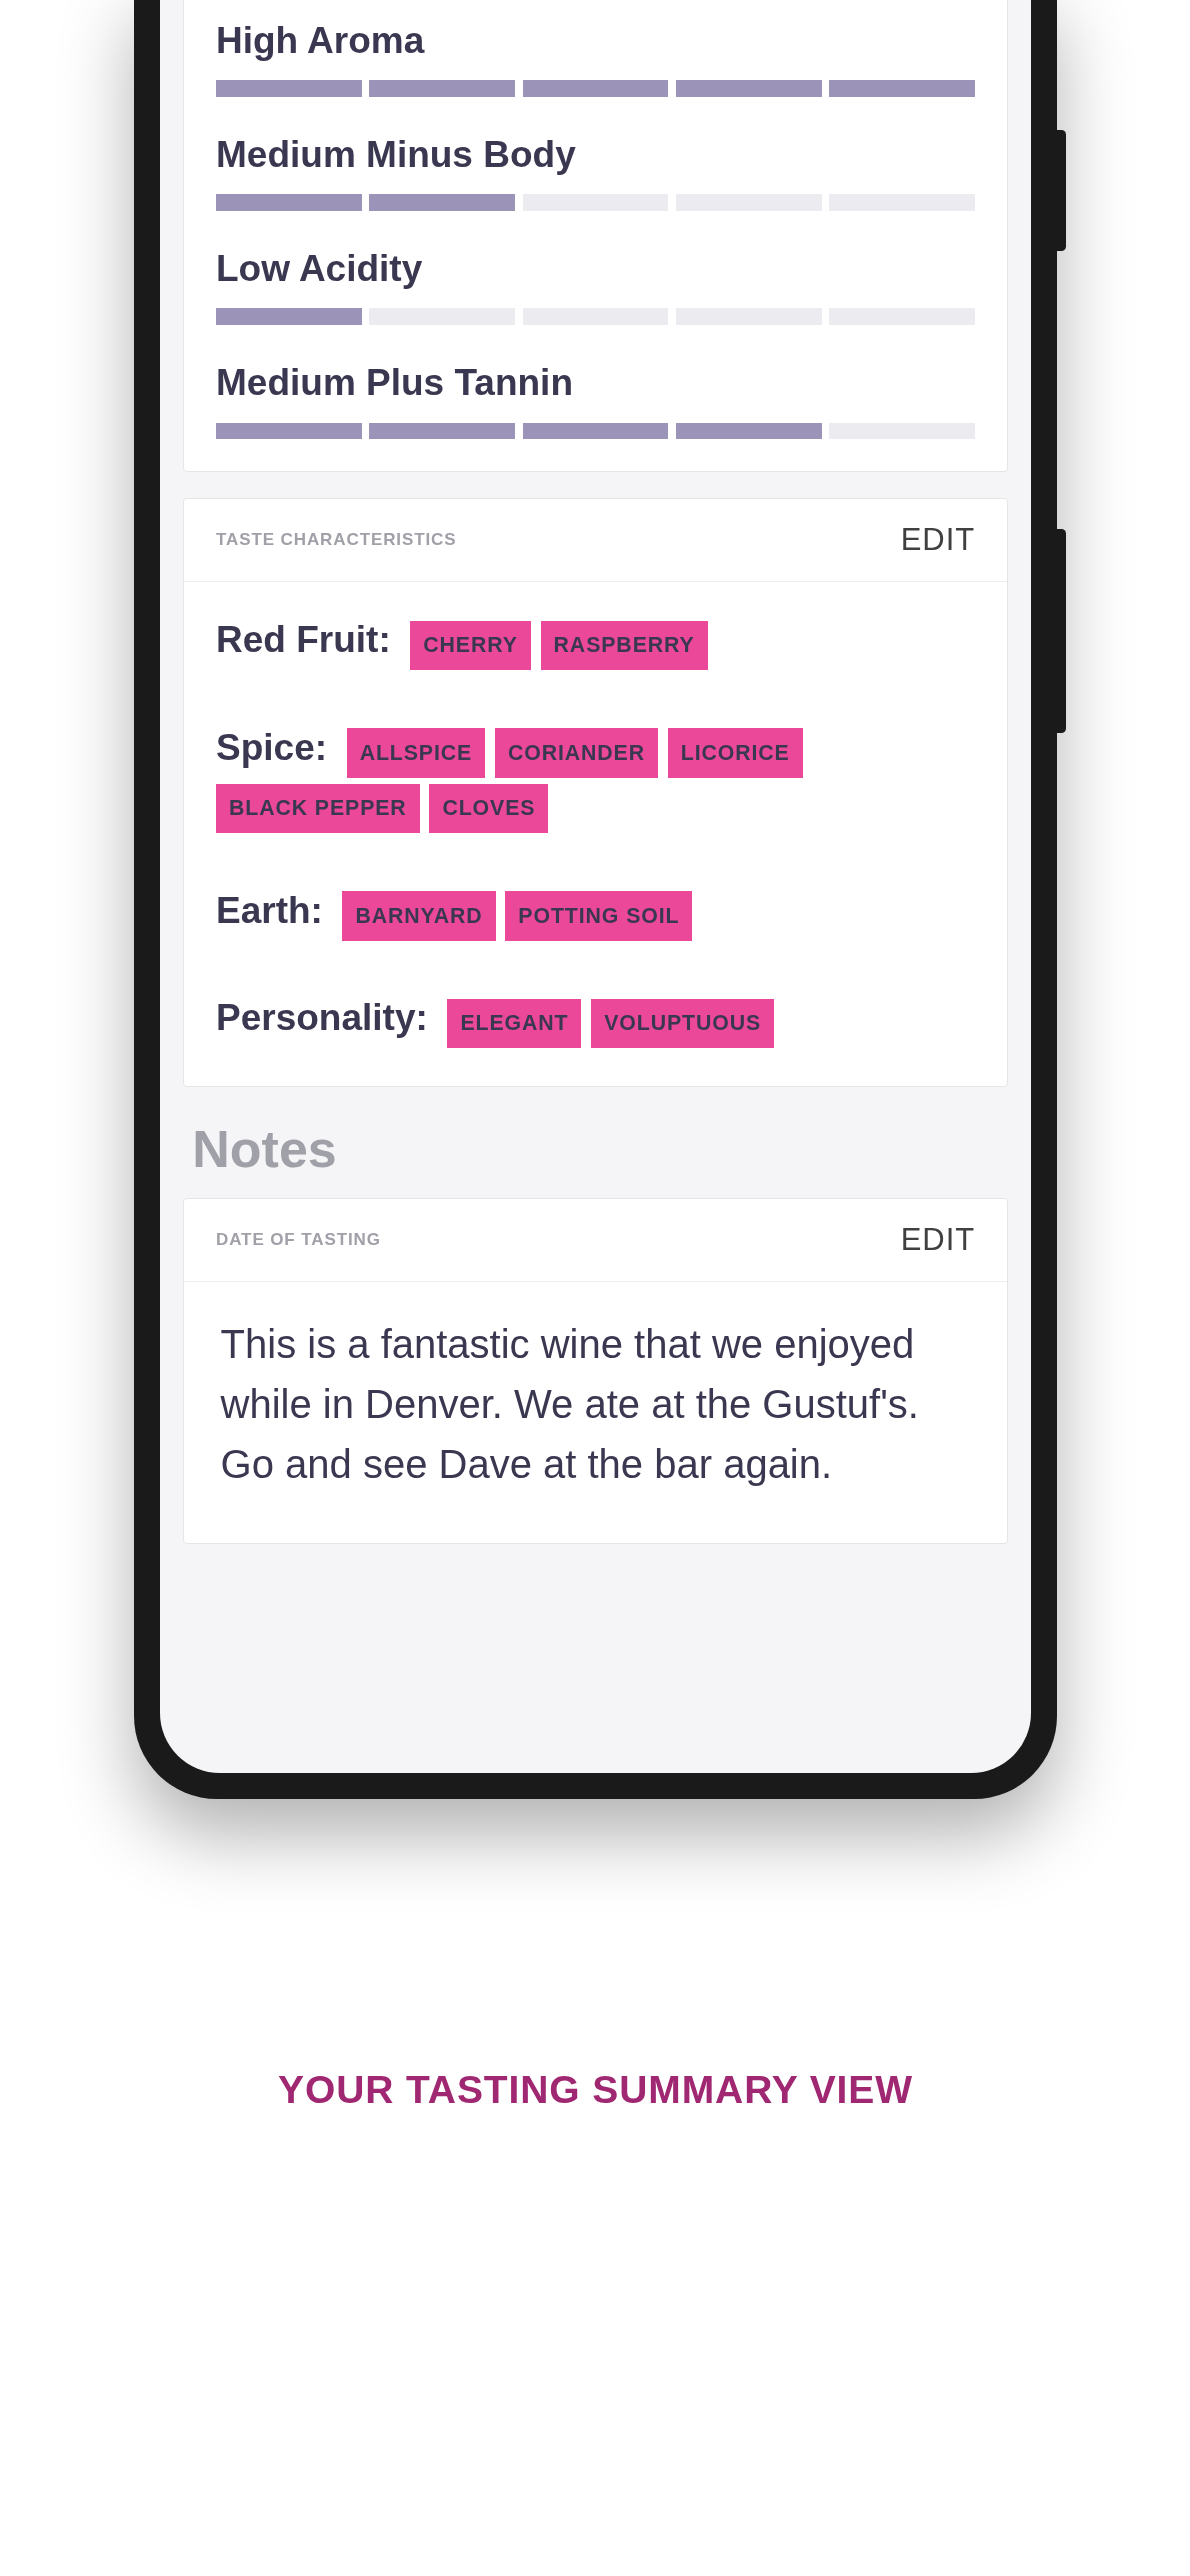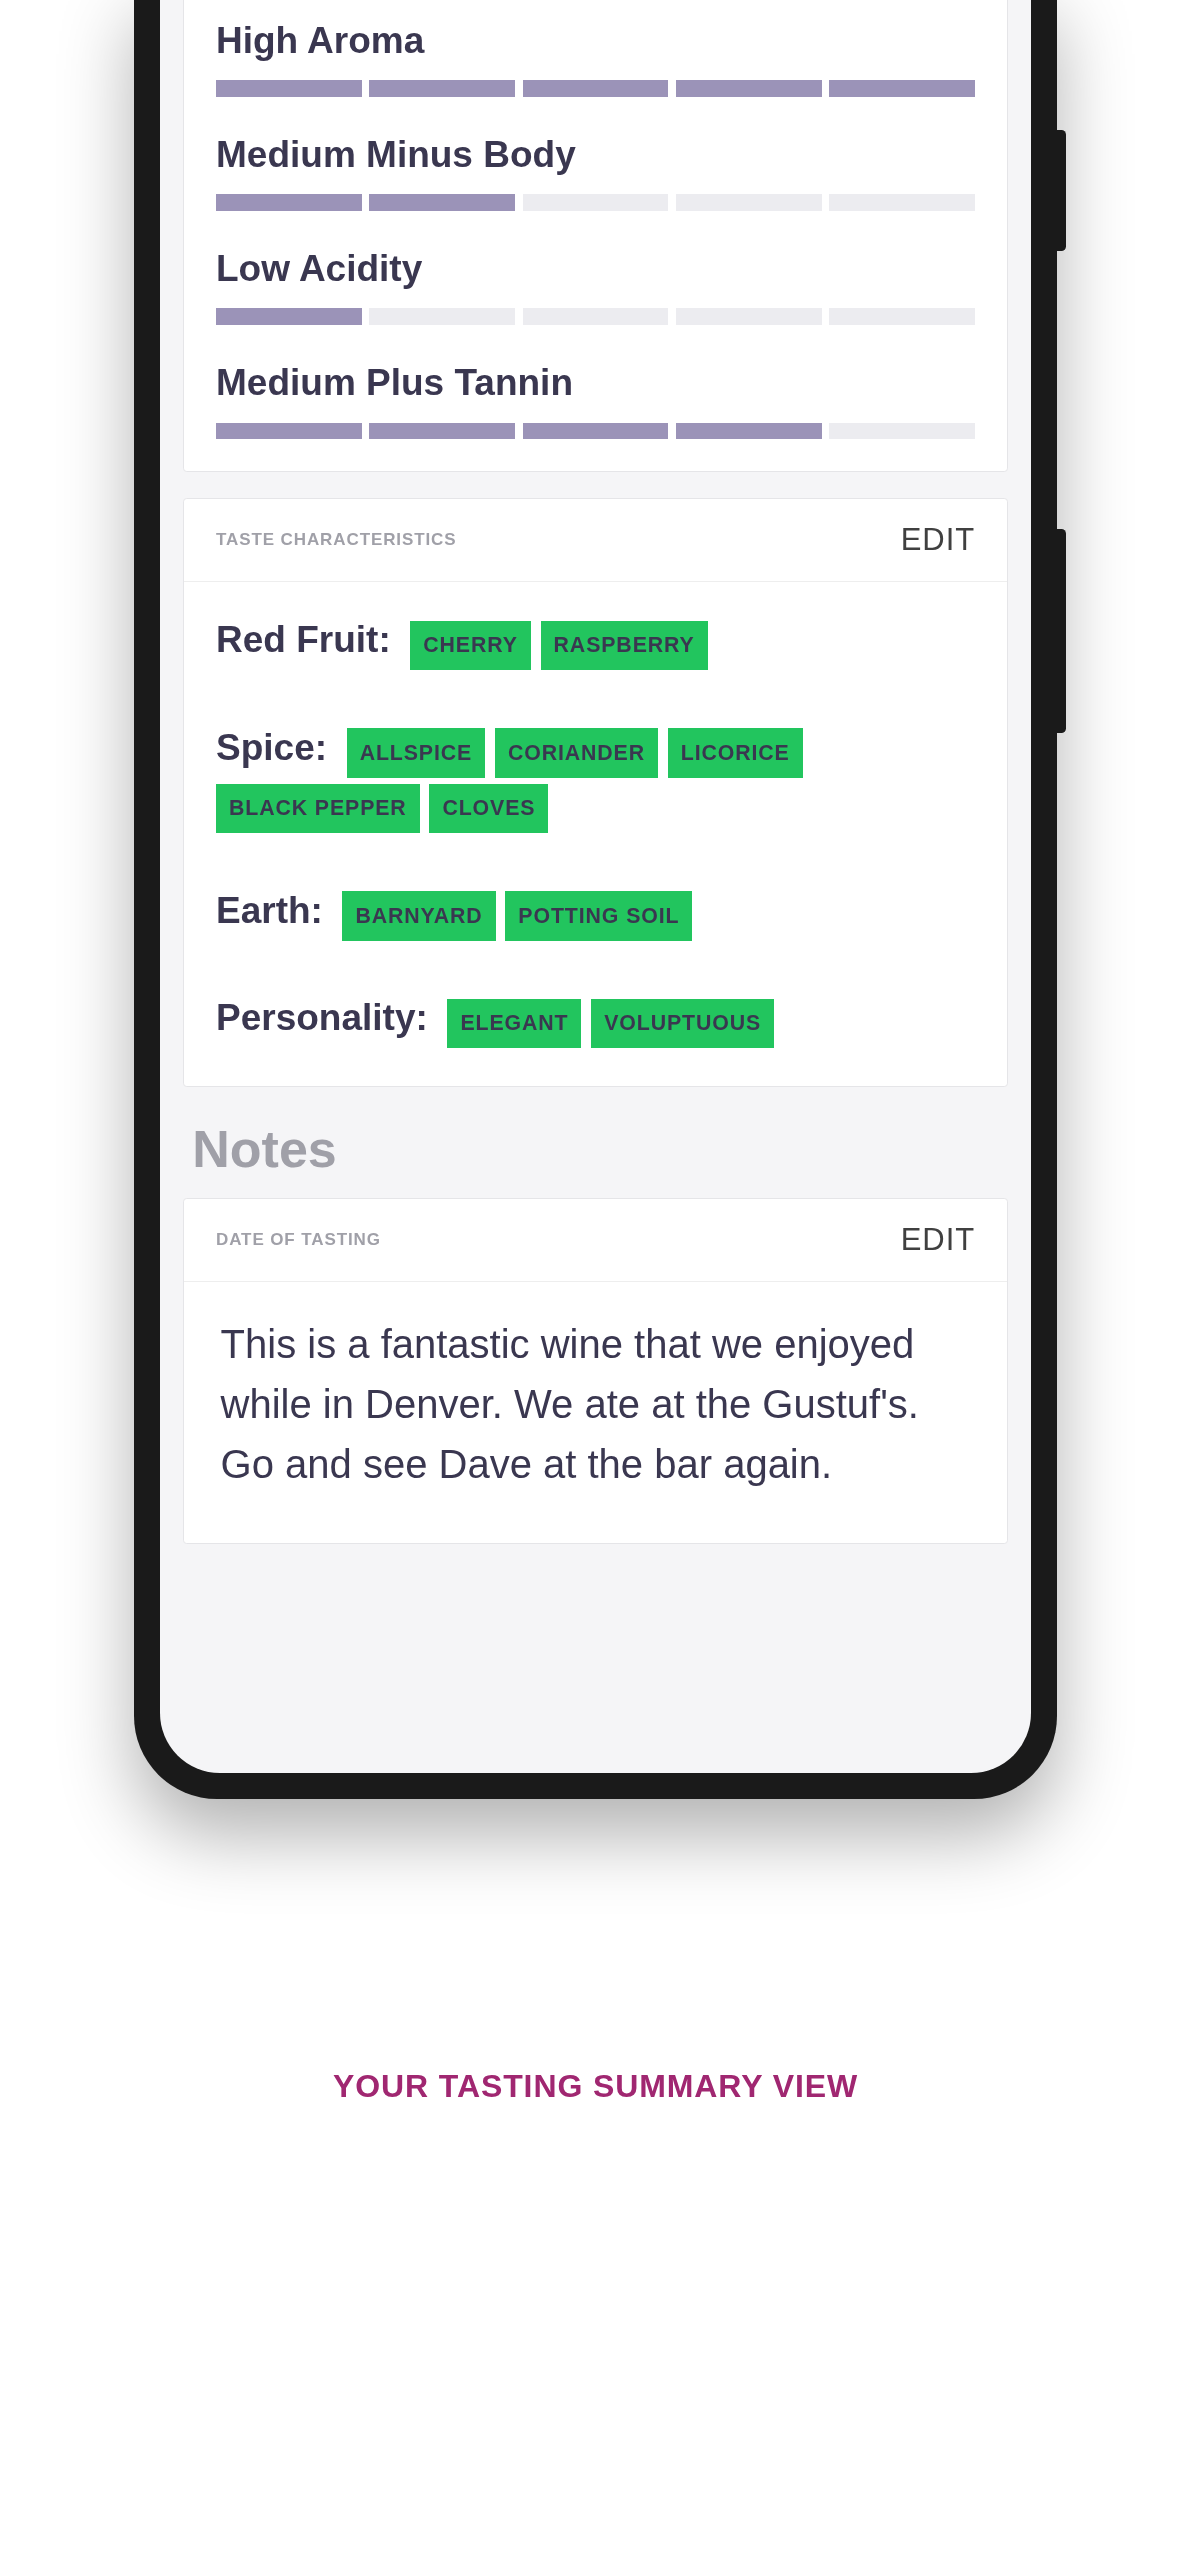--- a/index.html
+++ b/index.html
@@ -104,21 +104,21 @@
     }
     .tag-row:last-child { margin-bottom: 0; }
     .tag-label {
       font-size: 37px;
       font-weight: 600;
       color: #3a3750;
       margin-right: 9.3px;
     }
     .tag {
       display: inline-block;
-      background: #22c55e;
+      background: #ec4899;
       color: #3a3750;
       font-size: 21.3px;
       font-weight: 600;
       letter-spacing: 0.9px;
       padding: 4.6px 13px;
       margin-right: 5.6px;
       margin-bottom: 5.6px;
       vertical-align: middle;
     }
     .notes-title {
@@ -135,21 +135,21 @@
     }
     .marketing {
       position: absolute;
       top: 2068px;
       left: 0;
       right: 0;
       text-align: center;
       padding: 0 74px;
     }
     .marketing-eyebrow {
-      font-size: 32px;
+      font-size: 39px;
       font-weight: 800;
       letter-spacing: 0.9px;
       color: #a02771;
       margin-bottom: 51px;
       text-align: center;
     }
     .marketing-headline {
       font-size: 72px;
       font-weight: 800;
       line-height: 1.25;

